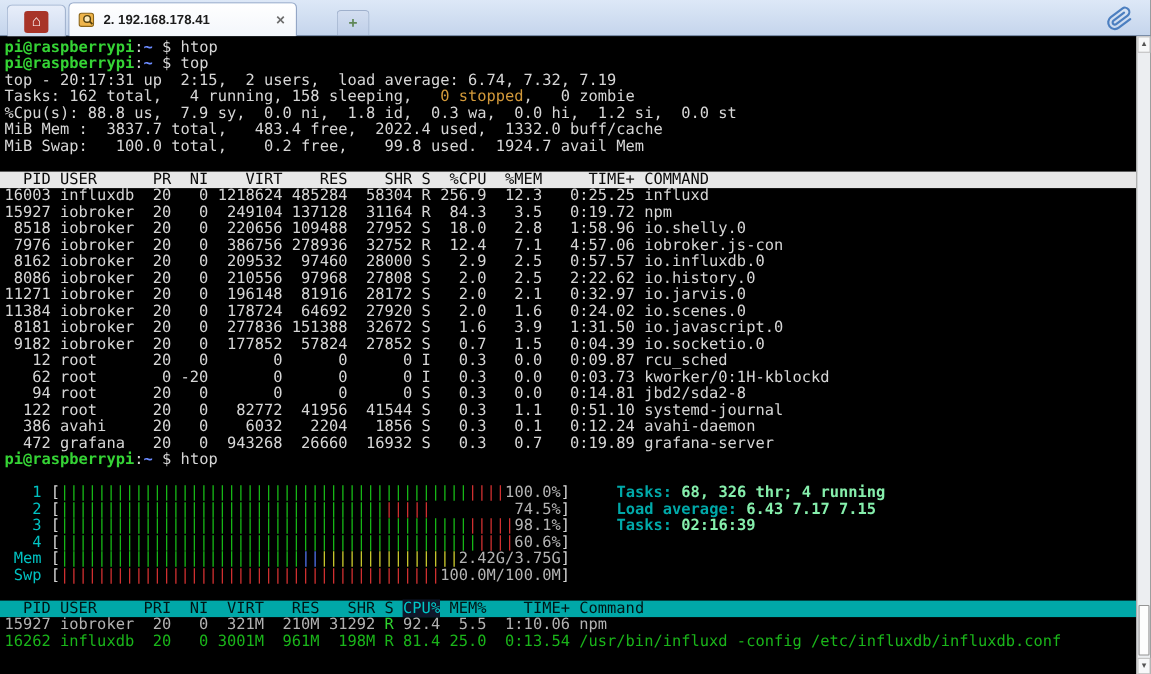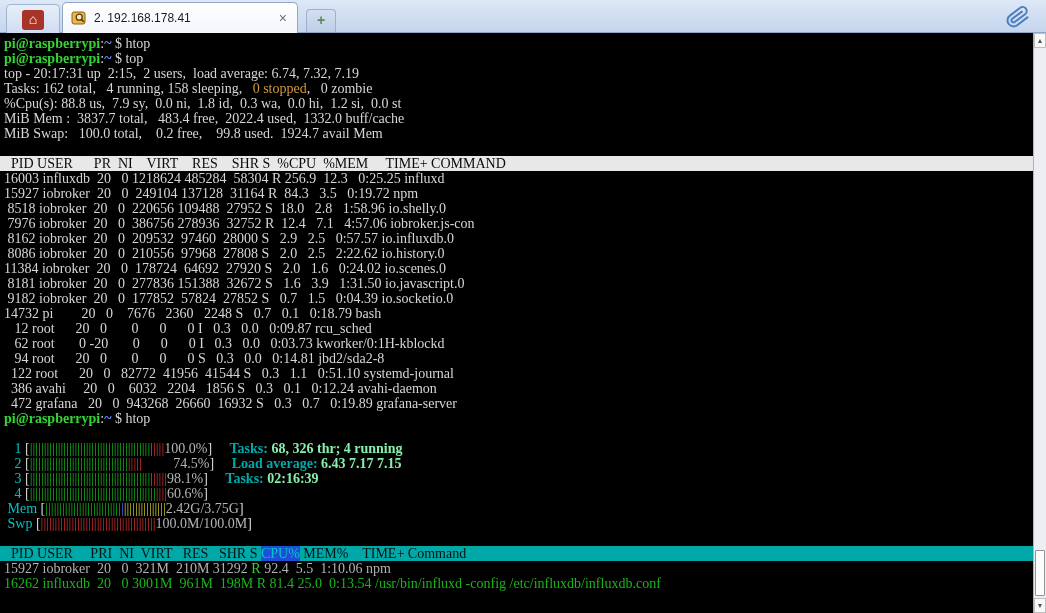--- a/index.html
+++ b/index.html
@@ -9,24 +9,24 @@
   
   #tabbar{position:absolute;left:0;top:0;width:1046px;height:33px;
           background:linear-gradient(#dde8f7,#c5d5ec);
           border-bottom:1px solid #8fa6c6;box-sizing:border-box;}
   .tab-home{position:absolute;left:6px;top:4px;width:52px;height:29px;
             background:linear-gradient(#e8eefa,#cfdcf0);
             border:1px solid #a3b4cf;border-bottom:none;border-radius:5px 5px 0 0;
             display:flex;align-items:center;justify-content:center;cursor:pointer;}
   .home-glyph{width:22px;height:20px;background:#a83428;border-radius:3px;color:#fff;
               font-size:14px;line-height:19px;text-align:center;}
-  .tab-active{position:absolute;left:62px;top:2px;width:236px;height:31px;
+  .tab-active{position:absolute;left:62px;top:2px;width:208px;height:31px;
               background:linear-gradient(#ffffff,#f3f6fb);
               border:1px solid #93a6c6;border-bottom:none;border-radius:5px 5px 0 0;
-              box-sizing:border-box;display:flex;align-items:center;gap:7px;padding:0 8px;z-index:2;}
+              box-sizing:border-box;display:flex;align-items:center;gap:7px;padding:0 8px;z-index:2;font-weight:bold;}
   .tab-title{flex:1;font-size:12px;color:#1c1c1c;white-space:nowrap;overflow:hidden;}
   .tab-close{font-size:14px;color:#6d6d6d;line-height:14px;padding:0 2px;cursor:pointer;}
   .tab-new{position:absolute;left:306px;top:9px;width:30px;height:23px;
            background:linear-gradient(#d3def0,#bfcfe9);
            border:1px solid #9fb0cc;border-bottom:none;border-radius:4px 4px 0 0;
            box-sizing:border-box;text-align:center;font-size:14px;font-weight:bold;
            color:#5f8757;line-height:21px;cursor:pointer;}
   .paperclip{position:absolute;right:16px;top:4px;width:24px;height:26px;cursor:pointer;}
 
   
@@ -36,27 +36,27 @@
           border:1px solid #bfbfbf;box-sizing:border-box;font-size:7px;color:#555;
           text-align:center;line-height:13px;cursor:pointer;}
   .sb-up{top:0;}  .sb-down{bottom:0;}
   .sb-thumb{position:absolute;left:1px;right:1px;bottom:17px;height:44px;background:#fdfdfd;
             border:1px solid #949494;border-radius:1px;cursor:pointer;}
 
   
   #term{position:absolute;left:0;top:33px;right:13px;bottom:0;background:#000;
         overflow:hidden;font-family:"DejaVu Sans Mono",monospace;
         font-size:14px;line-height:15px;color:#d6d6d6;padding-top:3px;}
-  .tline{white-space:pre;min-height:15px;height:15px;padding-left:4px;font-family:Liberation Serif, serif;}
+  .tline{white-space:pre;min-height:15px;height:15px;padding-left:4px;}
   .g   {color:#35d435;font-weight:bold;}
   .bl  {color:#6b8bff;font-weight:bold;}
   .or  {color:#d2993a;}
   .thdr{background:#e8e8e8;color:#0a0a0a;}
   .hhdr{background:#00a8a8;color:#001414;}
-  .sort{background:#1d4ed8;color:#00c8c8;margin-top:32px;}
+  .sort{background:#0f172a;color:#00c8c8;margin-top:32px;}
   .sel {background:#00a8a8;color:#001414;}
   .mcy {color:#00c2c2;}
   .cy  {color:#00a9a9;font-weight:bold;}
   .cyv {color:#86efac;font-weight:bold;}
   .bg-g{color:#16b616;}
   .bg-r{color:#d03030;}
   .bg-b{color:#4f6fe8;}
   .bg-y{color:#c6c62c;}
   .pct {color:#b4b4b4;}
   .dim {color:#b2b2b2;}
@@ -96,24 +96,24 @@
       <div class="tline"><span>MiB Mem :  3837.7 total,   483.4 free,  2022.4 used,  1332.0 buff/cache</span></div>
       <div class="tline"><span>MiB Swap:   100.0 total,    0.2 free,    99.8 used.  1924.7 avail Mem</span></div>
       <div class="tline"><span></span></div>
       <div class="tline thdr"><span>  PID USER      PR  NI    VIRT    RES    SHR S  %CPU  %MEM     TIME+ COMMAND</span></div>
       <div class="tline"><span>16003 influxdb  20   0 1218624 485284  58304 R 256.9  12.3   0:25.25 influxd</span></div>
       <div class="tline"><span>15927 iobroker  20   0  249104 137128  31164 R  84.3   3.5   0:19.72 npm</span></div>
       <div class="tline"><span> 8518 iobroker  20   0  220656 109488  27952 S  18.0   2.8   1:58.96 io.shelly.0</span></div>
       <div class="tline"><span> 7976 iobroker  20   0  386756 278936  32752 R  12.4   7.1   4:57.06 iobroker.js-con</span></div>
       <div class="tline"><span> 8162 iobroker  20   0  209532  97460  28000 S   2.9   2.5   0:57.57 io.influxdb.0</span></div>
       <div class="tline"><span> 8086 iobroker  20   0  210556  97968  27808 S   2.0   2.5   2:22.62 io.history.0</span></div>
+      <div class="tline"><span>11271 iobroker  20   0  196148  81916  28172 S   2.0   2.1   0:32.97 io.jarvis.0</span></div>
       <div class="tline"><span>11384 iobroker  20   0  178724  64692  27920 S   2.0   1.6   0:24.02 io.scenes.0</span></div>
       <div class="tline"><span> 8181 iobroker  20   0  277836 151388  32672 S   1.6   3.9   1:31.50 io.javascript.0</span></div>
       <div class="tline"><span> 9182 iobroker  20   0  177852  57824  27852 S   0.7   1.5   0:04.39 io.socketio.0</span></div>
-      <div class="tline"><span>14732 pi        20   0    7676   2360   2248 S   0.7   0.1   0:18.79 bash</span></div>
       <div class="tline"><span>   12 root      20   0       0      0      0 I   0.3   0.0   0:09.87 rcu_sched</span></div>
       <div class="tline"><span>   62 root       0 -20       0      0      0 I   0.3   0.0   0:03.73 kworker/0:1H-kblockd</span></div>
       <div class="tline"><span>   94 root      20   0       0      0      0 S   0.3   0.0   0:14.81 jbd2/sda2-8</span></div>
       <div class="tline"><span>  122 root      20   0   82772  41956  41544 S   0.3   1.1   0:51.10 systemd-journal</span></div>
       <div class="tline"><span>  386 avahi     20   0    6032   2204   1856 S   0.3   0.1   0:12.24 avahi-daemon</span></div>
       <div class="tline"><span>  472 grafana   20   0  943268  26660  16932 S   0.3   0.7   0:19.89 grafana-server</span></div>
       <div class="tline"><span class="g">pi@raspberrypi</span><span>:</span><span class="bl">~</span><span> $ </span><span>htop</span></div>
       <div class="tline"><span></span></div>
       <div class="tline"><span>   </span><span class="mcy">1</span><span> [</span><span class="bg-g">||||||||||||||||||||||||||||||||||||||||||||</span><span class="bg-r">||||</span><span class="pct">100.0%</span><span>]</span><span>     </span><span class="cy">Tasks: </span><span class="cyv">68, 326 thr; 4 running</span></div>
       <div class="tline"><span>   </span><span class="mcy">2</span><span> [</span><span class="bg-g">|||||||||||||||||||||||||||||||||||</span><span class="bg-r">|||||</span><span>         </span><span class="pct">74.5%</span><span>]</span><span>     </span><span class="cy">Load average: </span><span class="cyv">6.43 7.17 7.15</span></div>

